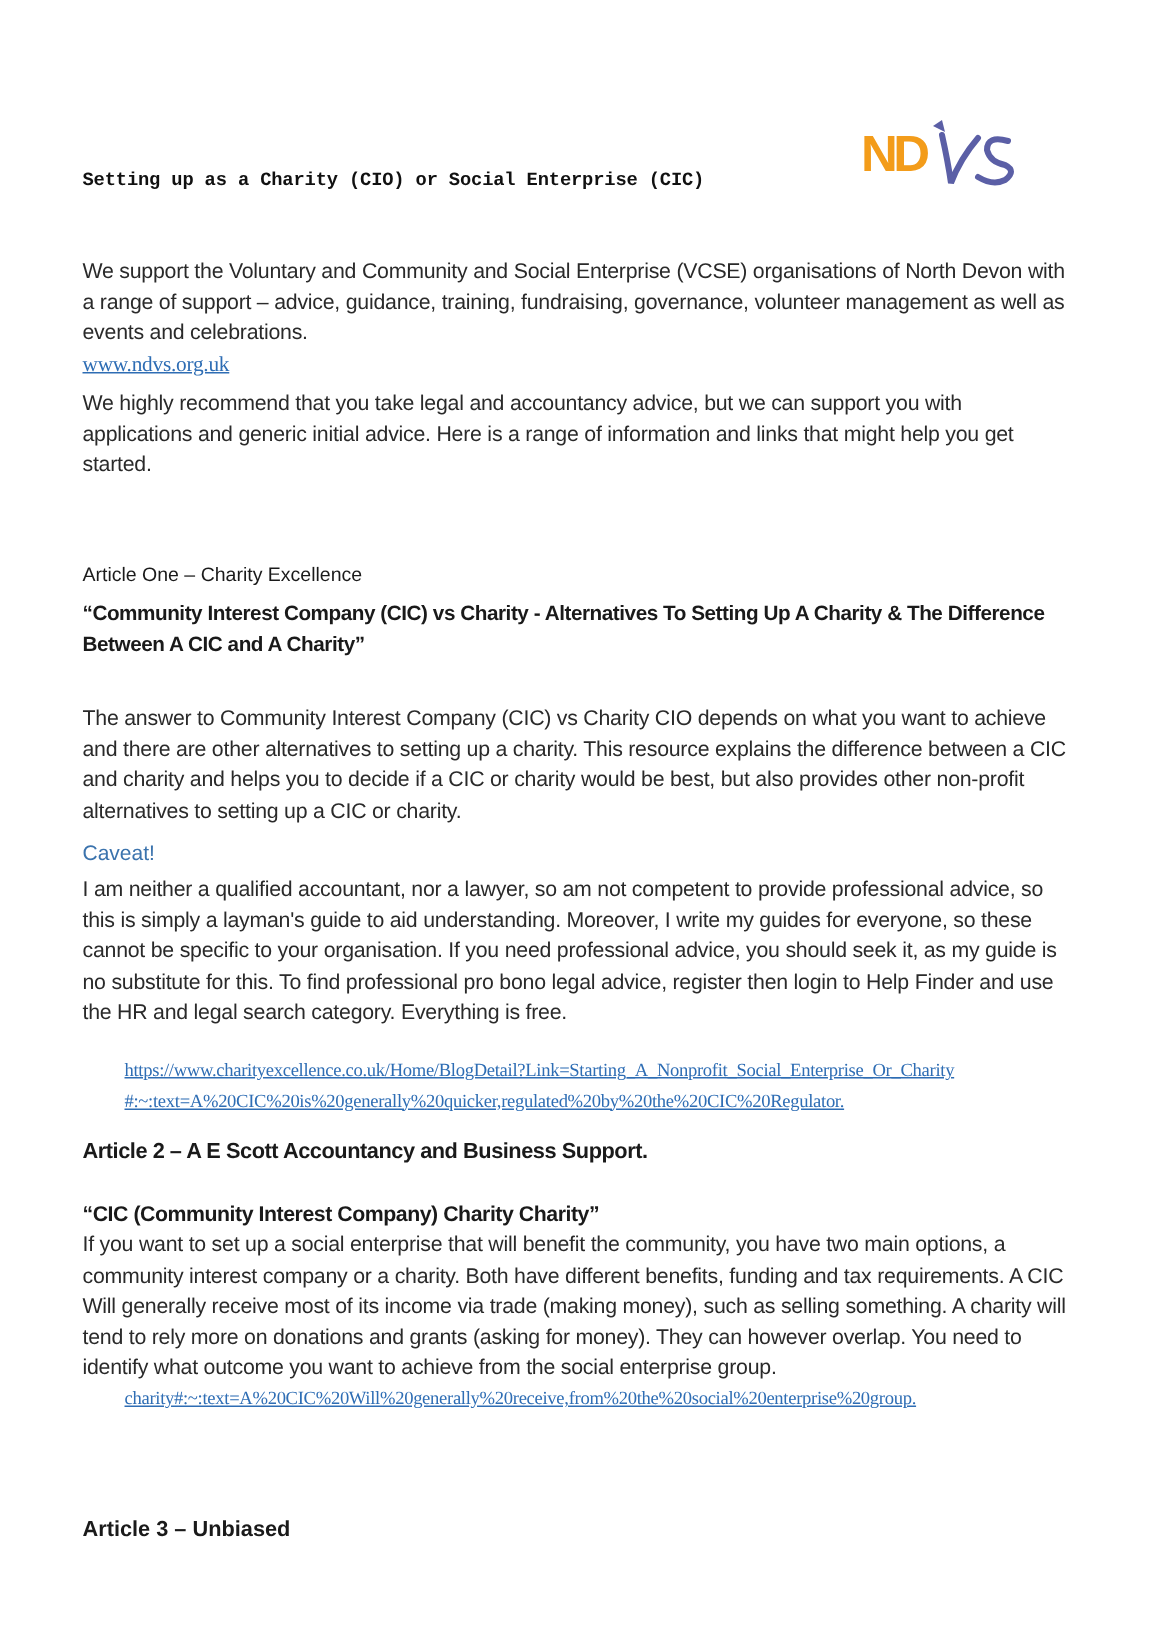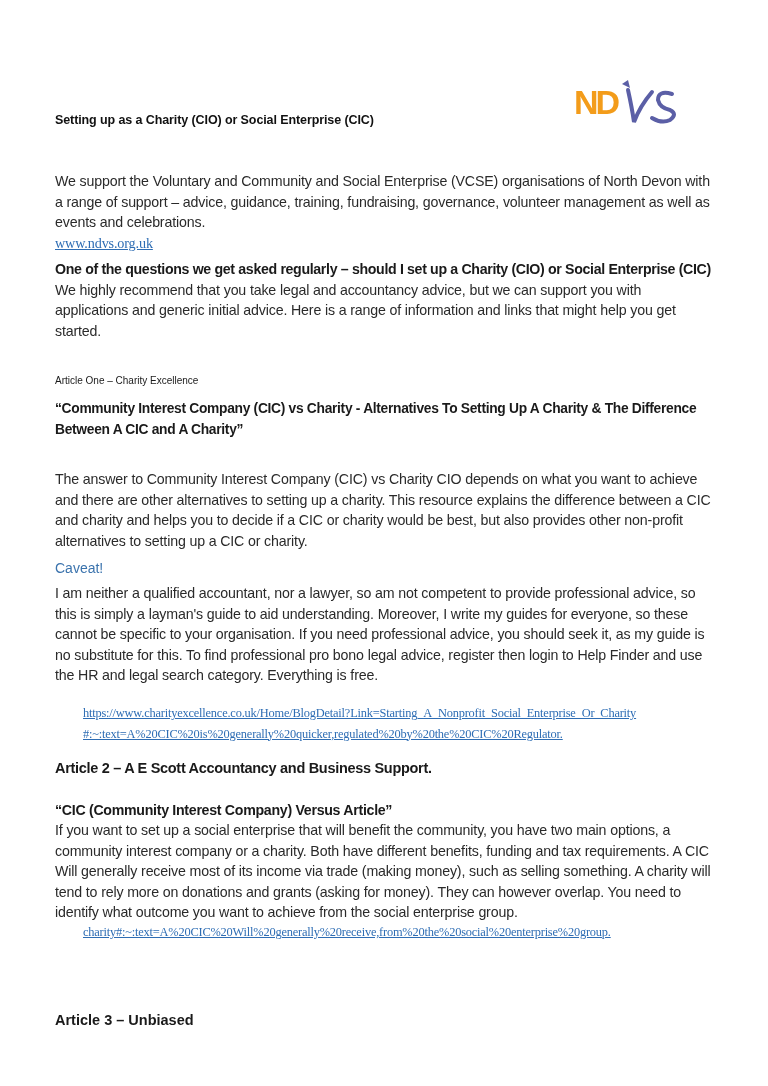--- a/index.html
+++ b/index.html
@@ -1,27 +1,27 @@
 <!DOCTYPE html>
 <html><head>
 <meta charset="utf-8">
 <style>
   html, body { margin: 0; padding: 0; background: #ffffff; }
   body { width: 768px; height: 1086px; position: relative; overflow: hidden;
          font-family: "Liberation Sans", "DejaVu Sans", sans-serif; color: #222222; }
   .page { position: absolute; left: 0; top: 0; width: 768px; height: 1086px; }
   .abs { position: absolute; }
   .logo { left: 574px; top: 78px; width: 130px; height: 52px; }
-  .doc-title { left: 55px; top: 113px; font-size: 12.5px; font-weight: bold; color: #111; letter-spacing: -0.1px; }
+  .doc-title { left: 55px; top: 113px; font-size: 12.5px; font-weight: bold; color: #111; letter-spacing: -0.1px; font-family: Liberation Mono, monospace; }
   .para { left: 55px; width: 660px; font-size: 14.2px; line-height: 20.6px; color: #2a2a2a; letter-spacing: -0.15px; }
   .para p { margin: 0; }
   .bold { font-weight: bold; color: #1a1a1a; }
   .link { color: #2e6db4; text-decoration: underline; font-family: Liberation Serif, serif; }
   .small-link { font-size: 12.4px; line-height: 20.5px; letter-spacing: -0.2px; margin-left: 28px; }
-  .heading { left: 55px; font-size: 10px; color: #1a1a1a; }
+  .heading { left: 55px; font-size: 13px; color: #1a1a1a; }
   .caveat { left: 55px; top: 560px; font-size: 14px; color: #3b73ad; }
 </style>
 </head>
 <body>
 
 <div class="page">
 
   <div class="abs logo">
     <svg width="130" height="52" viewBox="0 0 130 52">
       <text x="0" y="36" font-family="Liberation Sans, sans-serif" font-weight="bold" font-size="34" fill="#f39c1a" letter-spacing="-3">ND</text>
@@ -32,39 +32,38 @@
   </div>
 
   <div class="abs doc-title">Setting up as a Charity (CIO) or Social Enterprise (CIC)</div>
 
   <div class="abs para" style="top:171px;">
     <p>We support the Voluntary and Community and Social Enterprise (VCSE) organisations of North Devon with a range of support – advice, guidance, training, fundraising, governance, volunteer management as well as events and celebrations.</p>
     <a class="link">www.ndvs.org.uk</a>
   </div>
 
   <div class="abs para" style="top:259px;">
-    <p class="bold" style="letter-spacing:-0.35px;">One of the questions we get asked regularly – should I set up a Charity (CIO) or Social Enterprise (CIC)</p>
     <p>We highly recommend that you take legal and accountancy advice, but we can support you with applications and generic initial advice.  Here is a range of information and links that might help you get started.</p>
   </div>
 
   <div class="abs heading" style="top:375px;">Article One – Charity Excellence</div>
   <div class="abs para bold" style="top:399px; font-size:13.8px; letter-spacing:-0.3px;">“Community Interest Company (CIC) vs Charity - Alternatives To Setting Up A Charity &amp; The Difference Between A CIC and A Charity”</div>
 
   <div class="abs para" style="top:469px;">The answer to Community Interest Company (CIC) vs Charity CIO depends on what you want to achieve and there are other alternatives to setting up a charity. This resource explains the difference between a CIC and charity and helps you to decide if a CIC or charity would be best, but also provides other non-profit alternatives to setting up a CIC or charity.</div>
 
   <div class="abs caveat">Caveat!</div>
   <div class="abs para" style="top:583px;">I am neither a qualified accountant, nor a lawyer, so am not competent to provide professional advice, so this is simply a layman's guide to aid understanding.  Moreover, I write my guides for everyone, so these cannot be specific to your organisation.  If you need professional advice, you should seek it, as my guide is no substitute for this.  To find professional pro bono legal advice, register then login to Help Finder and use the HR and legal search category. Everything is free.</div>
 
   <div class="abs para small-link" style="top:703px;">
     <a class="link" style="display:block; white-space:nowrap;">https://www.charityexcellence.co.uk/Home/BlogDetail?Link=Starting_A_Nonprofit_Social_Enterprise_Or_Charity</a>
     <a class="link" style="display:block; white-space:nowrap;">#:~:text=A%20CIC%20is%20generally%20quicker,regulated%20by%20the%20CIC%20Regulator.</a>
   </div>
 
   <div class="abs heading bold" style="top:760px; font-size:14.5px; letter-spacing:-0.3px;">Article 2 – A E Scott Accountancy and Business Support.</div>
-  <div class="abs para bold" style="top:800px; letter-spacing:-0.3px;">“CIC (Community Interest Company) Versus Article”</div>
+  <div class="abs para bold" style="top:800px; letter-spacing:-0.3px;">“CIC (Community Interest Company) Charity Charity”</div>
   <div class="abs para" style="top:820px;">If you want to set up a social enterprise that will benefit the community, you have two main options, a community interest company or a charity. Both have different benefits, funding and tax requirements. A CIC Will generally receive most of its income via trade (making money), such as selling something. A charity will tend to rely more on donations and grants (asking for money).  They can however overlap. You need to identify what outcome you want to achieve from the social enterprise group.</div>
 
   <div class="abs para small-link" style="top:922px;">
     <a class="link" style="display:block; white-space:nowrap;">charity#:~:text=A%20CIC%20Will%20generally%20receive,from%20the%20social%20enterprise%20group.</a>
   </div>
 
   <div class="abs heading bold" style="top:1012px; font-size:14.5px;">Article 3 – Unbiased</div>
 
 </div>
 

